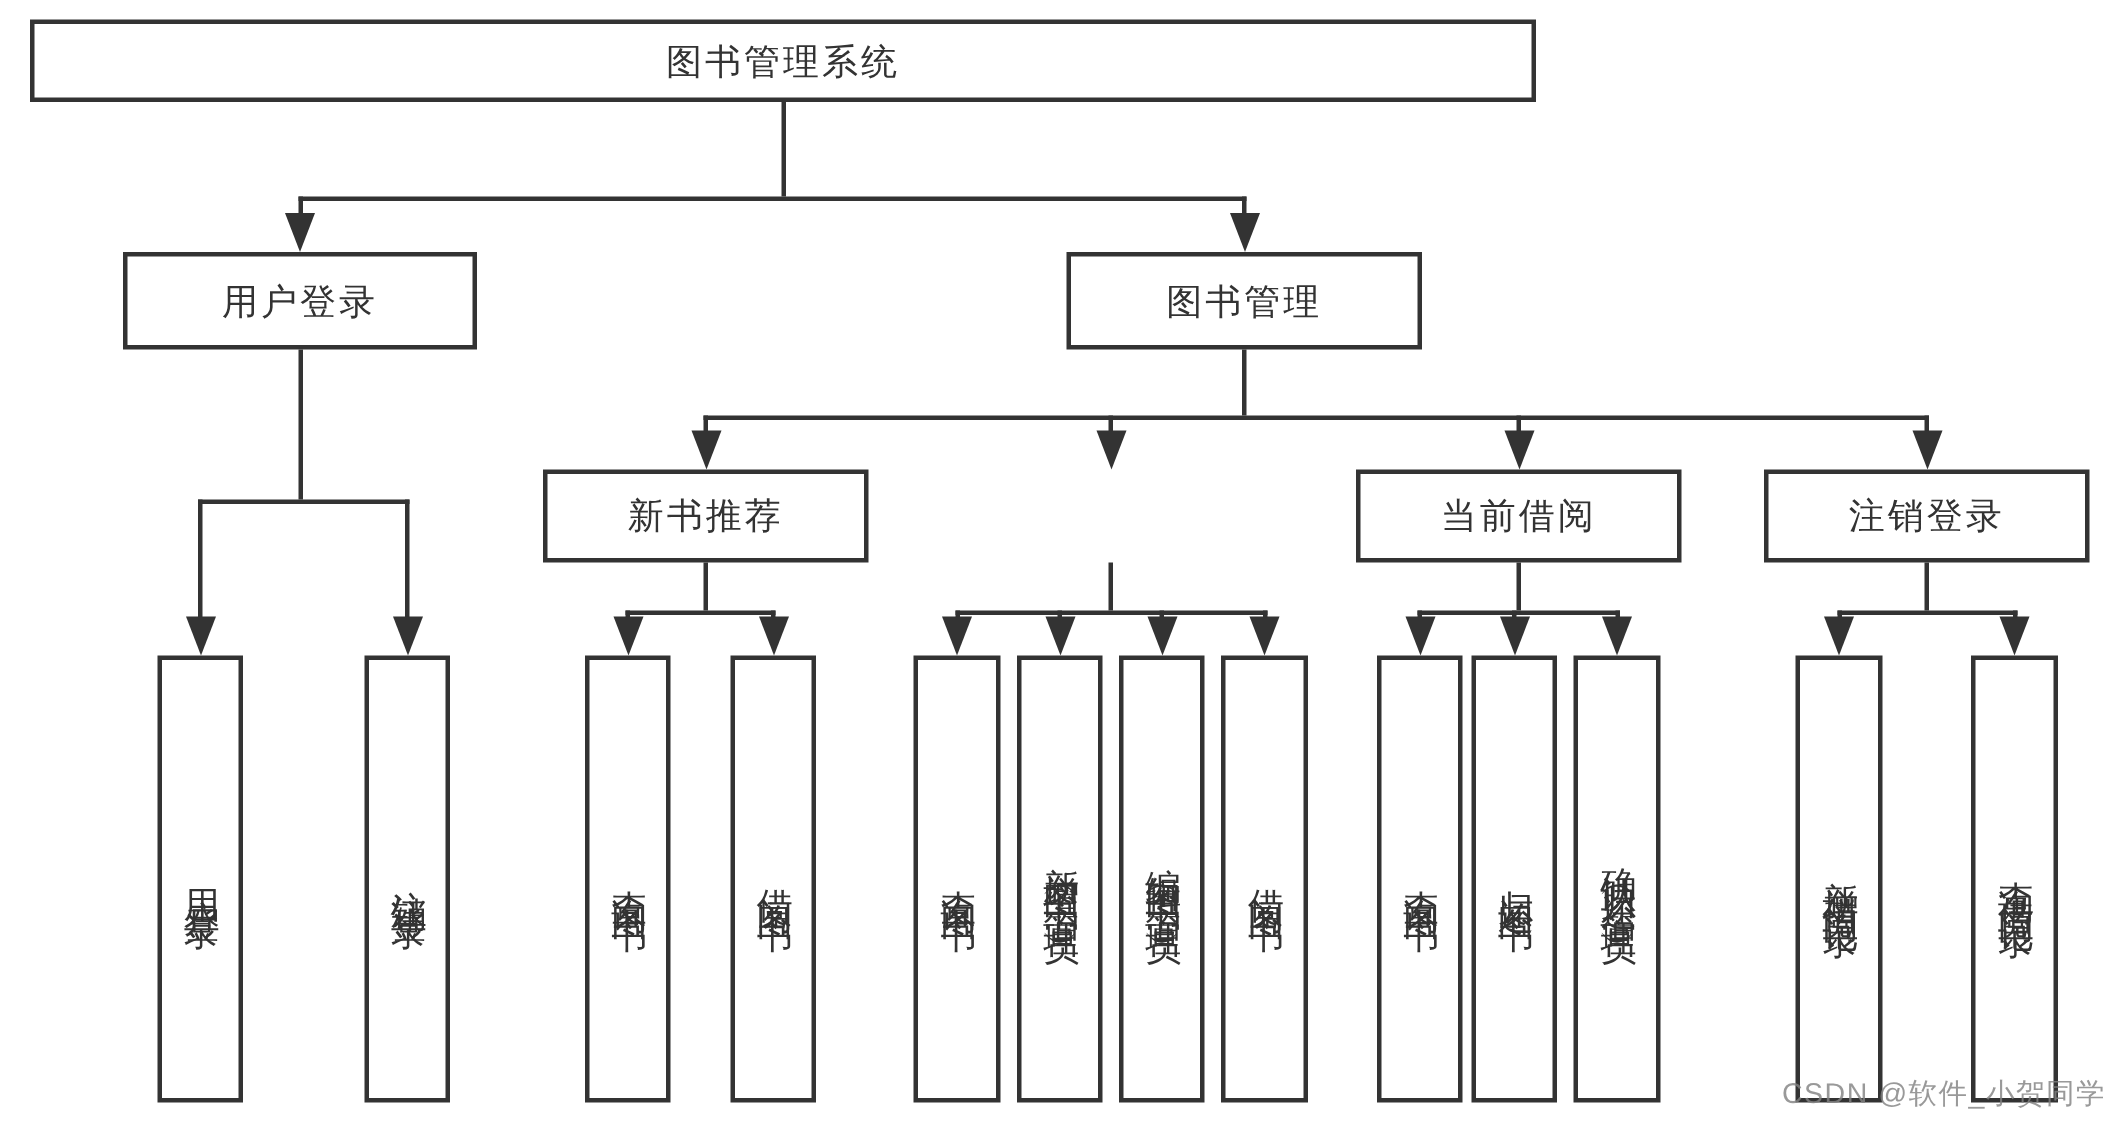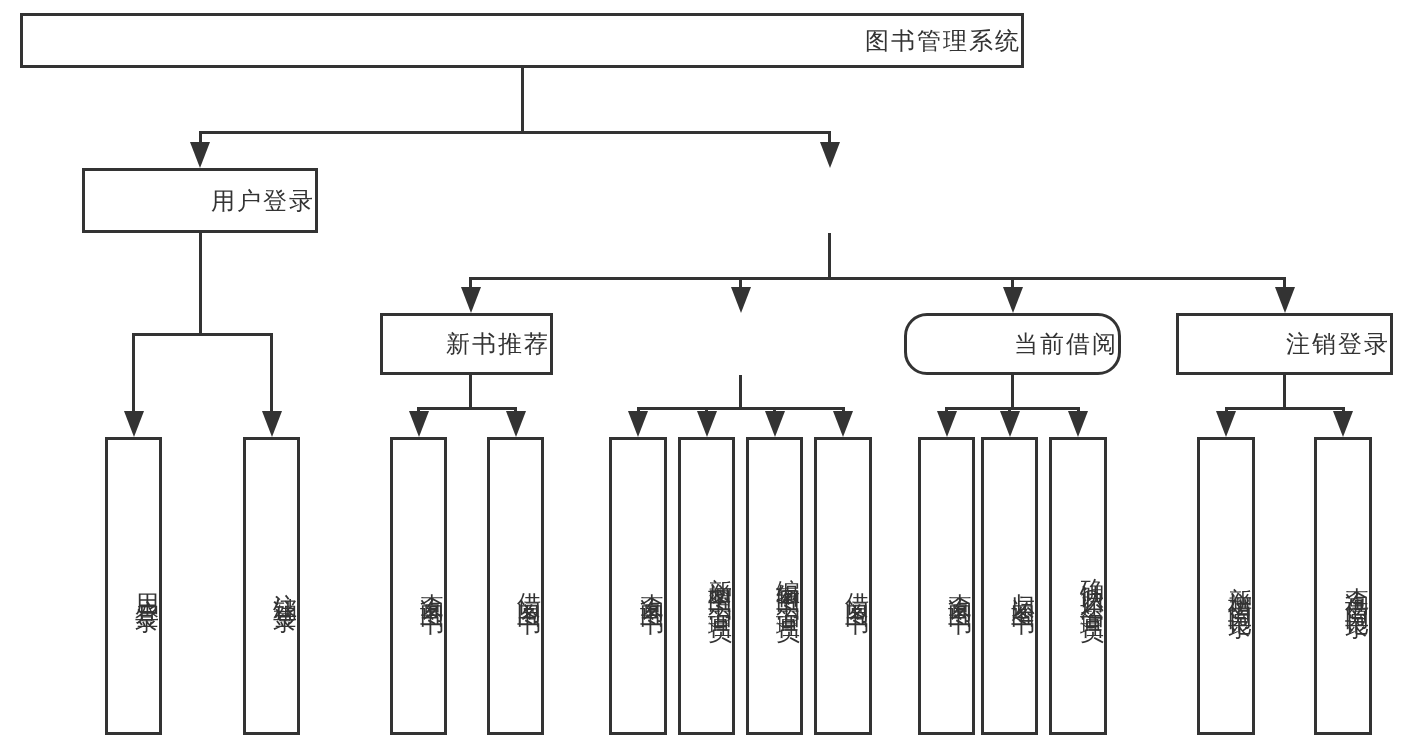--- a/index.html
+++ b/index.html
@@ -16,21 +16,21 @@
     font-family:"Liberation Sans","DejaVu Sans",sans-serif;
     overflow:hidden;
   }
   .node{
     position:absolute;
     box-sizing:border-box;
     border:3px solid var(--line);
     background:var(--bg);
     display:flex;
     align-items:center;
-    justify-content:flex-end;
+    justify-content:center;
     color:var(--text);
   }
   .node.horizontal .lbl{
     font-size:24px;
     letter-spacing:2px;
     white-space:nowrap;
   }
   .node.vertical .lbl{
     writing-mode:vertical-rl;
     text-orientation:mixed;
@@ -57,30 +57,34 @@
     letter-spacing:1px;
     color:rgba(130,130,130,0.82);
     white-space:nowrap;
     z-index:5;
   }
 </style>
 </head>
 <body>
 
 <div class="canvas" id="canvas">
+  <div class="watermark">CSDN @软件_小贺同学</div>
 <div class="node horizontal" style="left: 20px; top: 13px; width: 1004px; height: 55px;">
       <span class="lbl">图书管理系统</span>
     </div>
     <div class="node horizontal" style="left: 82px; top: 168px; width: 236px; height: 65px;">
       <span class="lbl">用户登录</span>
     </div>
-    <div class="node horizontal" style="left: 362px; top: 313px; width: 173px; height: 62px; margin-left: 18px;">
+    <div class="node horizontal" style="left: 711px; top: 168px; width: 237px; height: 65px;">
+      <span class="lbl">图书管理</span>
+    </div>
+    <div class="node horizontal" style="left: 362px; top: 313px; width: 217px; height: 62px;">
       <span class="lbl">新书推荐</span>
     </div>
-    <div class="node horizontal" style="left: 904px; top: 313px; width: 217px; height: 62px; border-radius: 23px;">
+    <div class="node horizontal" style="left: 904px; top: 313px; width: 217px; height: 62px;">
       <span class="lbl">当前借阅</span>
     </div>
     <div class="node horizontal" style="left: 1176px; top: 313px; width: 217px; height: 62px;">
       <span class="lbl">注销登录</span>
     </div>
     <div class="node vertical" style="left: 105px; top: 437px; width: 57px; height: 298px;">
       <span class="lbl">用户登录</span>
     </div>
     <div class="node vertical" style="left: 243px; top: 437px; width: 57px; height: 298px;">
       <span class="lbl">注销登录</span>

